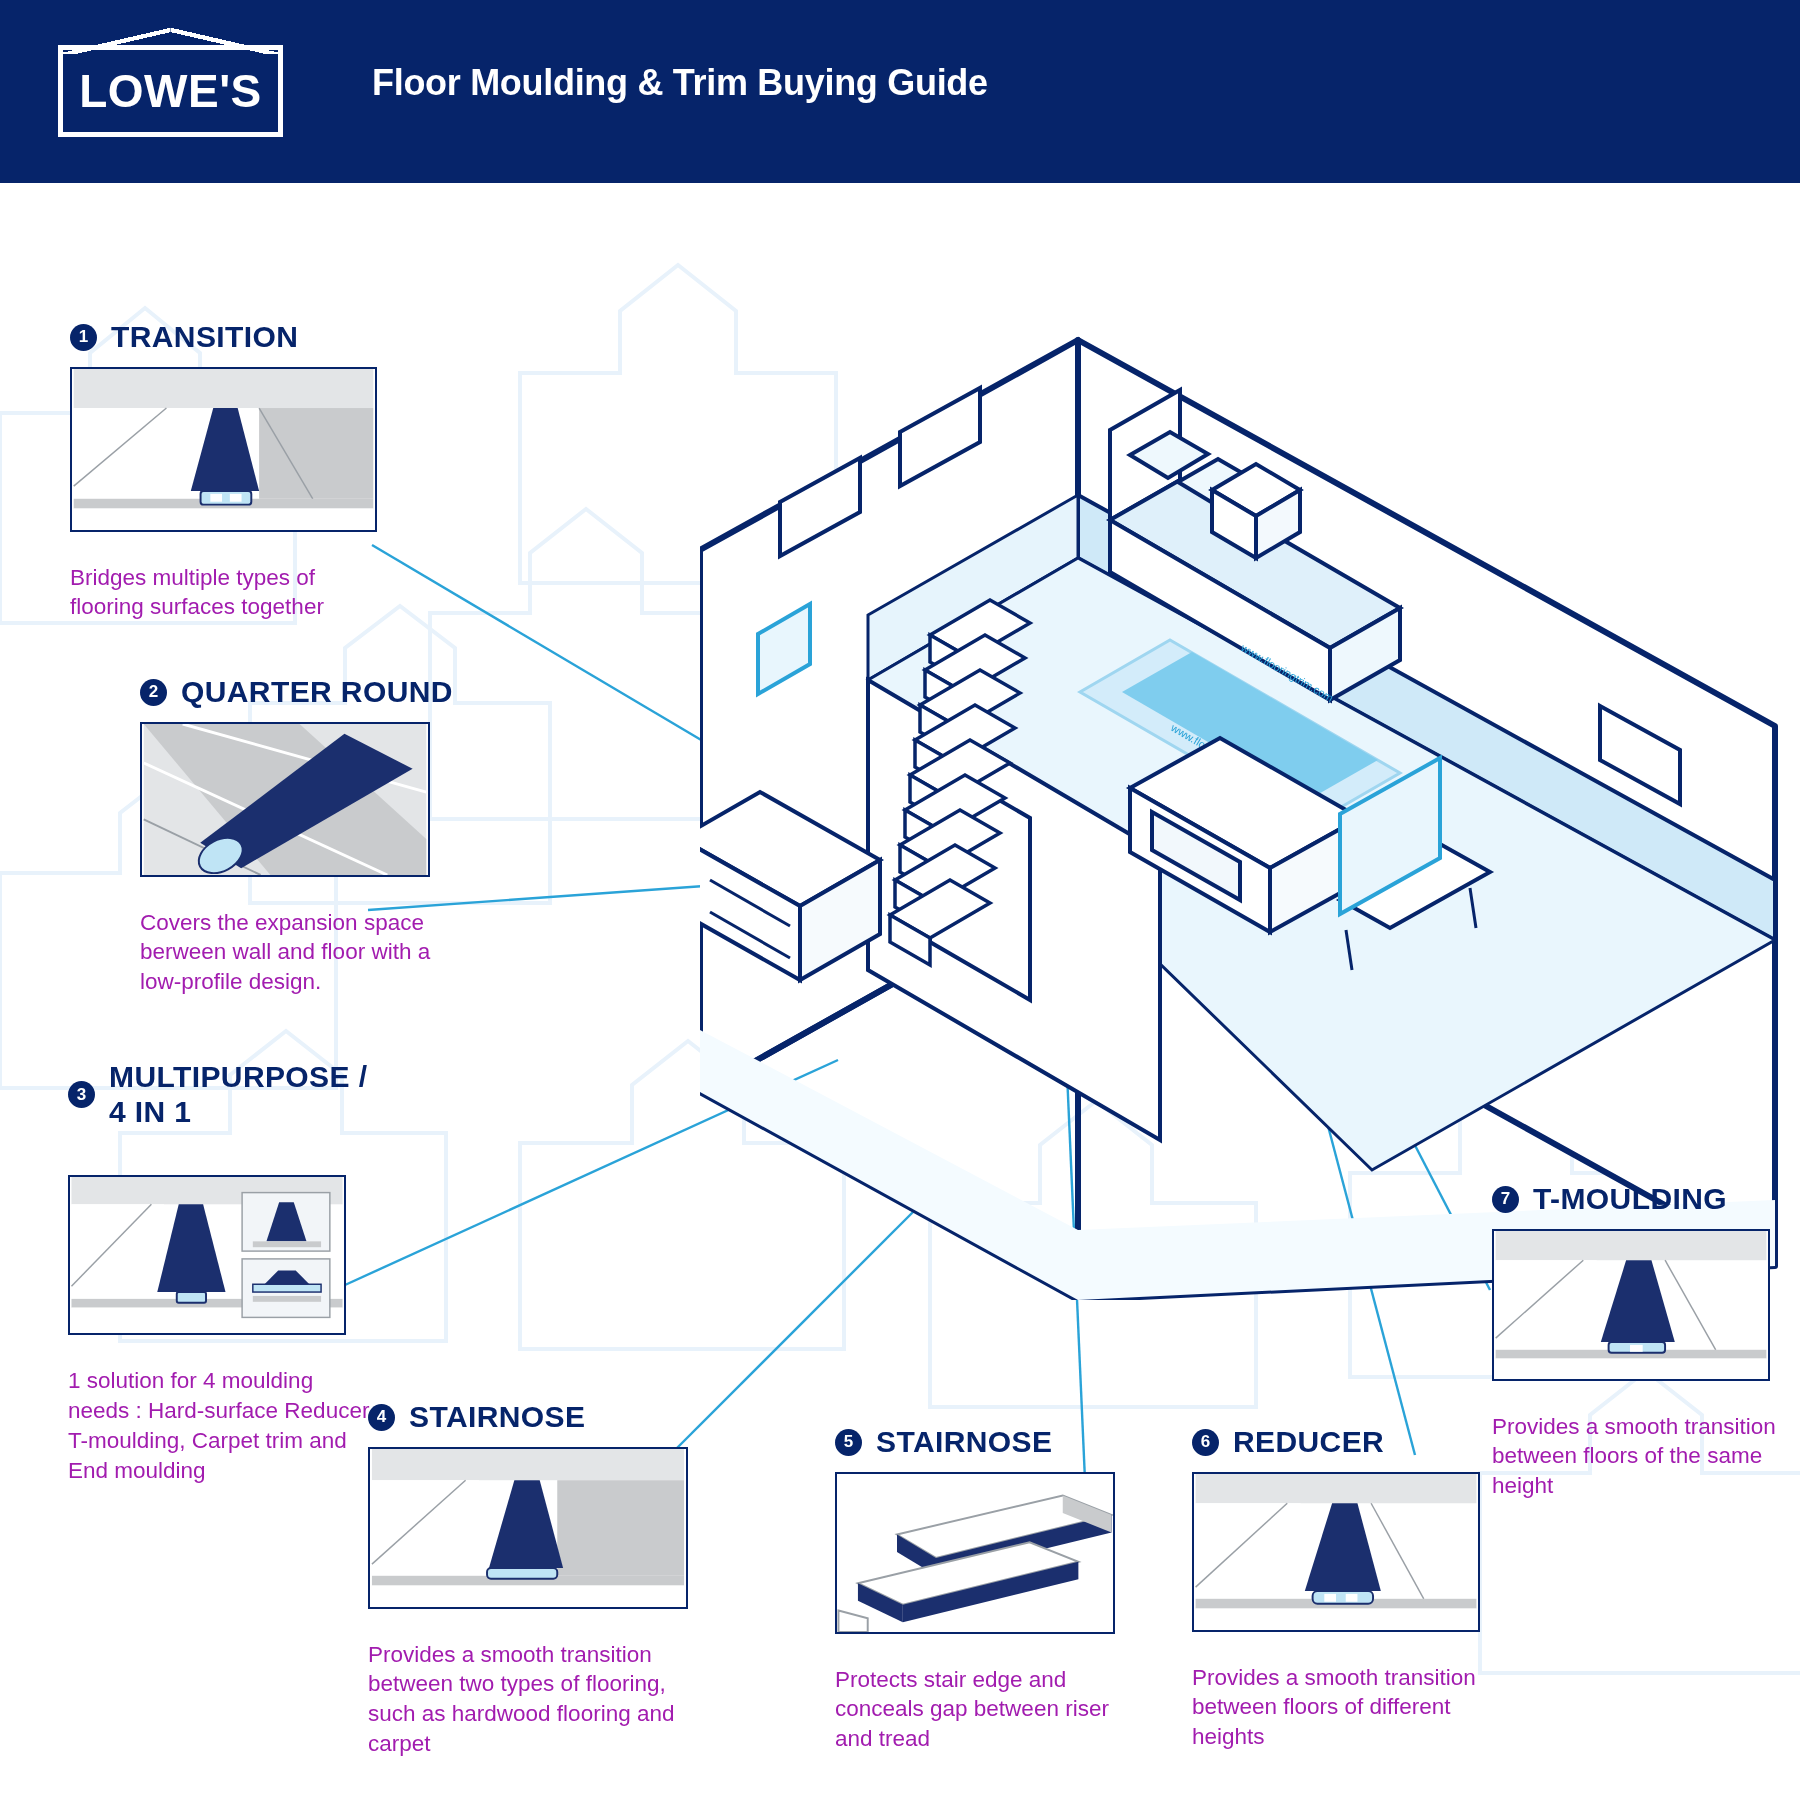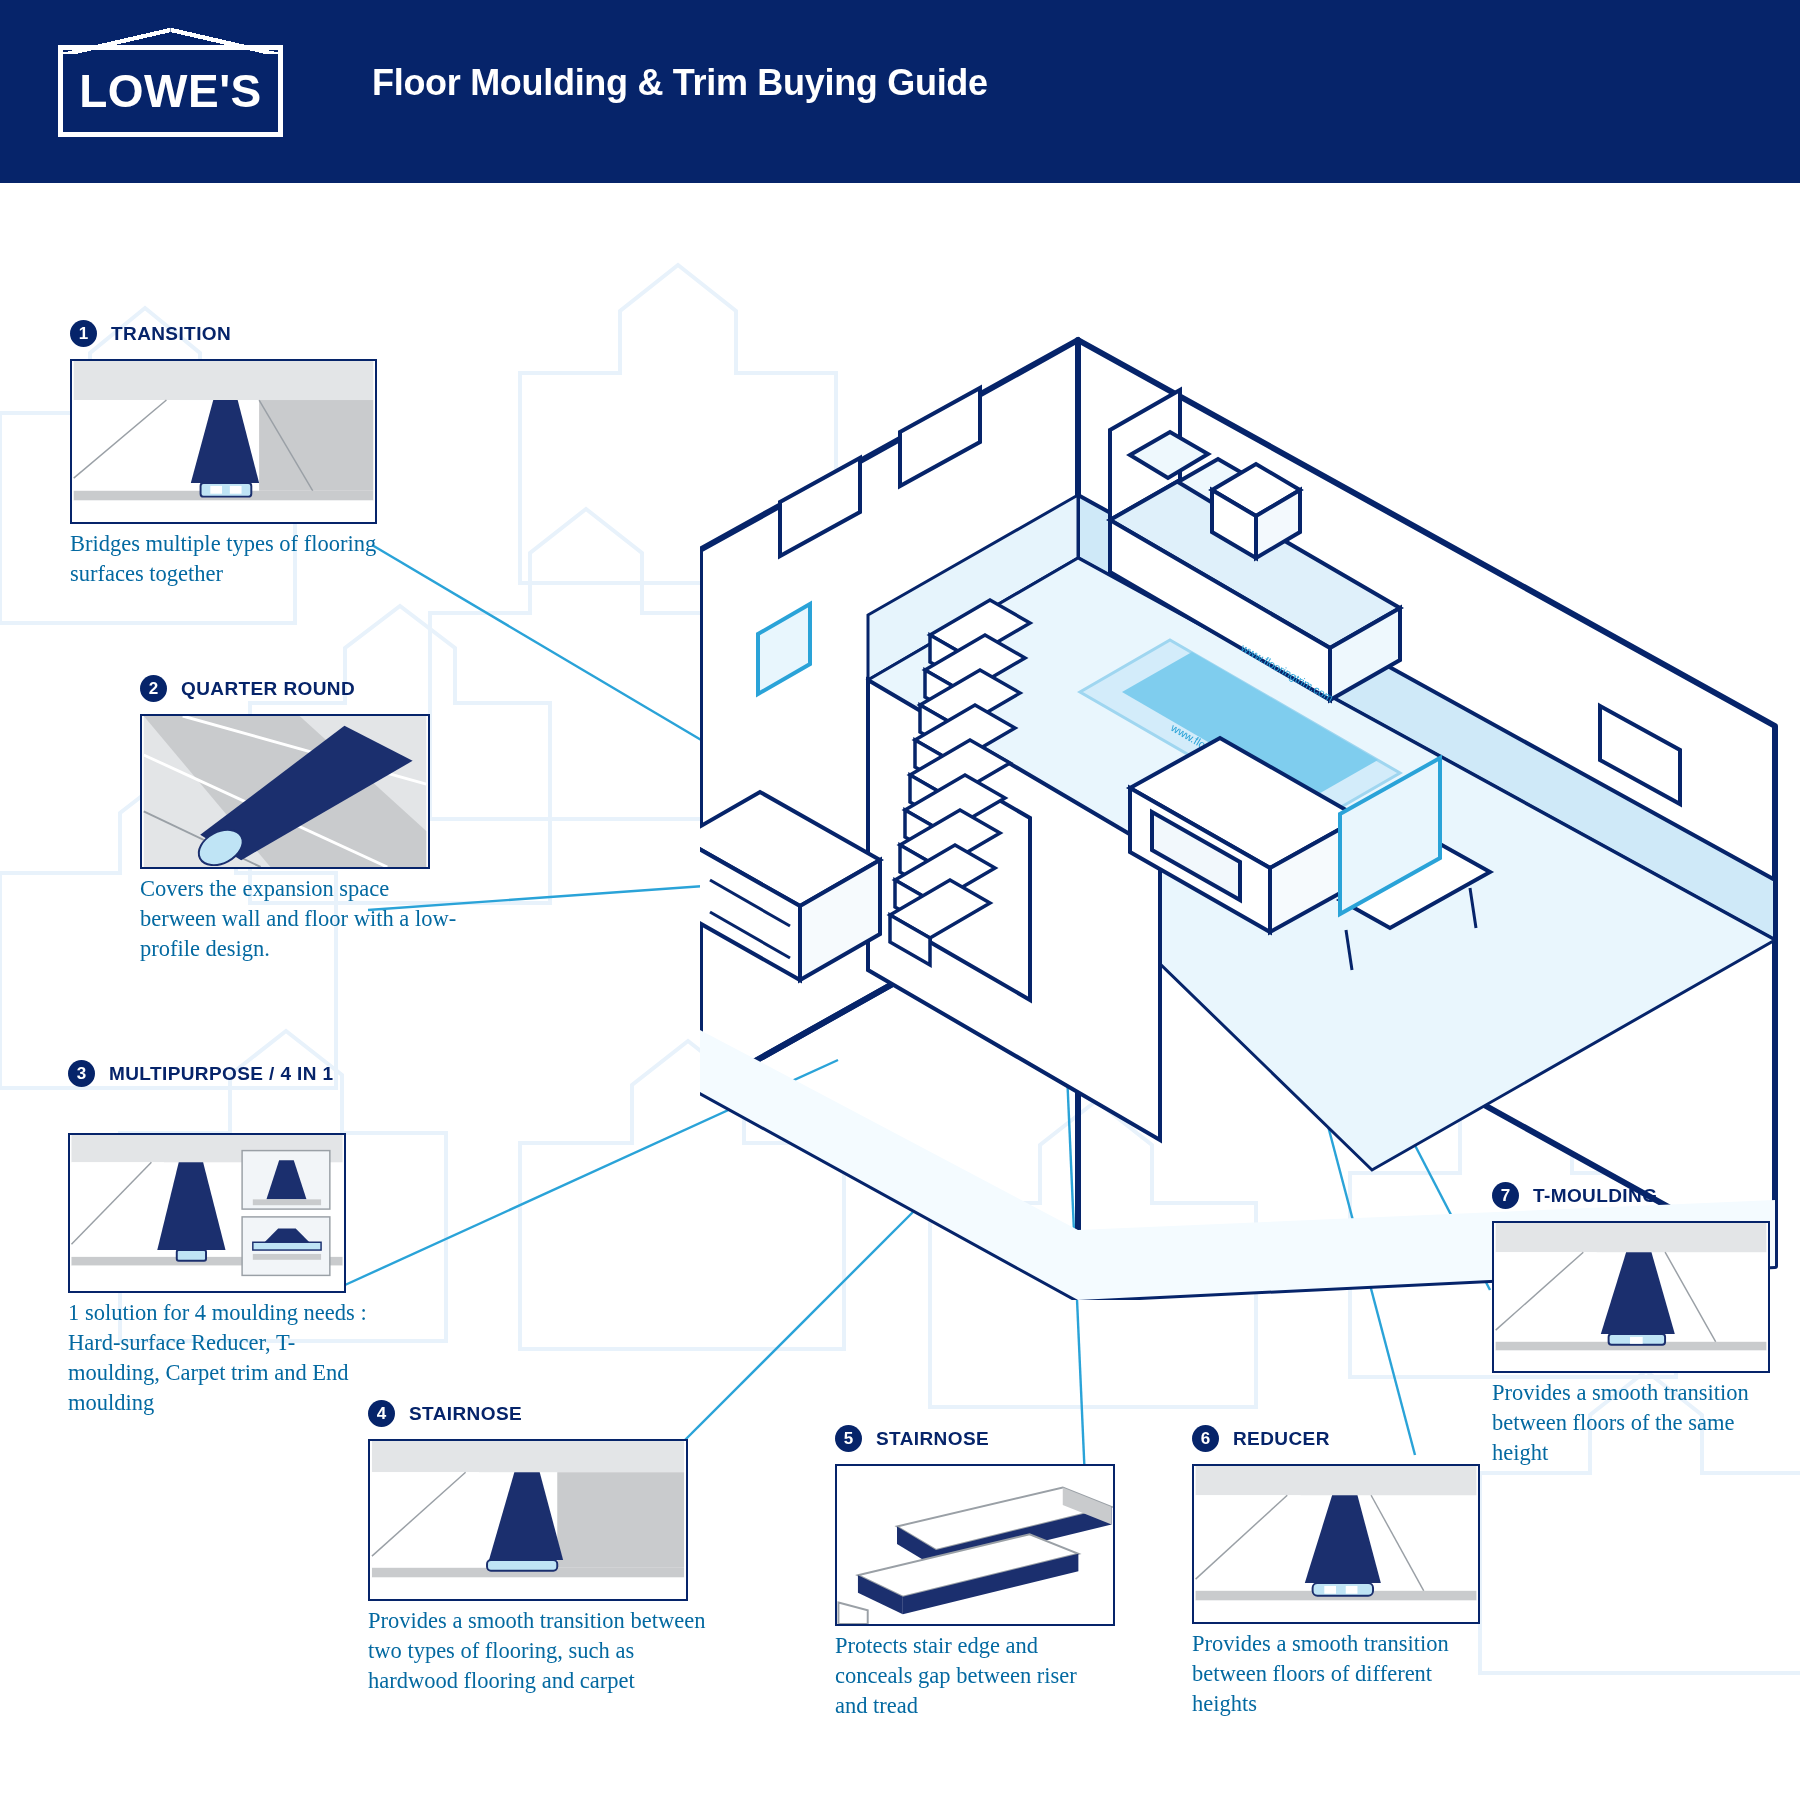--- a/index.html
+++ b/index.html
@@ -97,31 +97,30 @@
     color: #ffffff;
     font-size: 17px;
     font-weight: bold;
     display: flex;
     align-items: center;
     justify-content: center;
     flex: 0 0 auto;
   }
   .callout-title {
     color: #06246a;
-    font-size: 19px;
+    font-size: 30px;
     font-weight: bold;
     letter-spacing: 0.4px;
     line-height: 1.15;
   }
   .callout-desc {
-    color: #0369a1;
+    color: #a21caf;
     font-size: 22.5px;
     line-height: 1.33;
-    margin-top: 1px;
-    font-family: Liberation Serif, serif;
+    margin-top: 27px;
   }
   .thumb {
     border: 2px solid #06246a;
     background: #ffffff;
     box-sizing: border-box;
   }
 </style>
 </head>
 <body>
 

